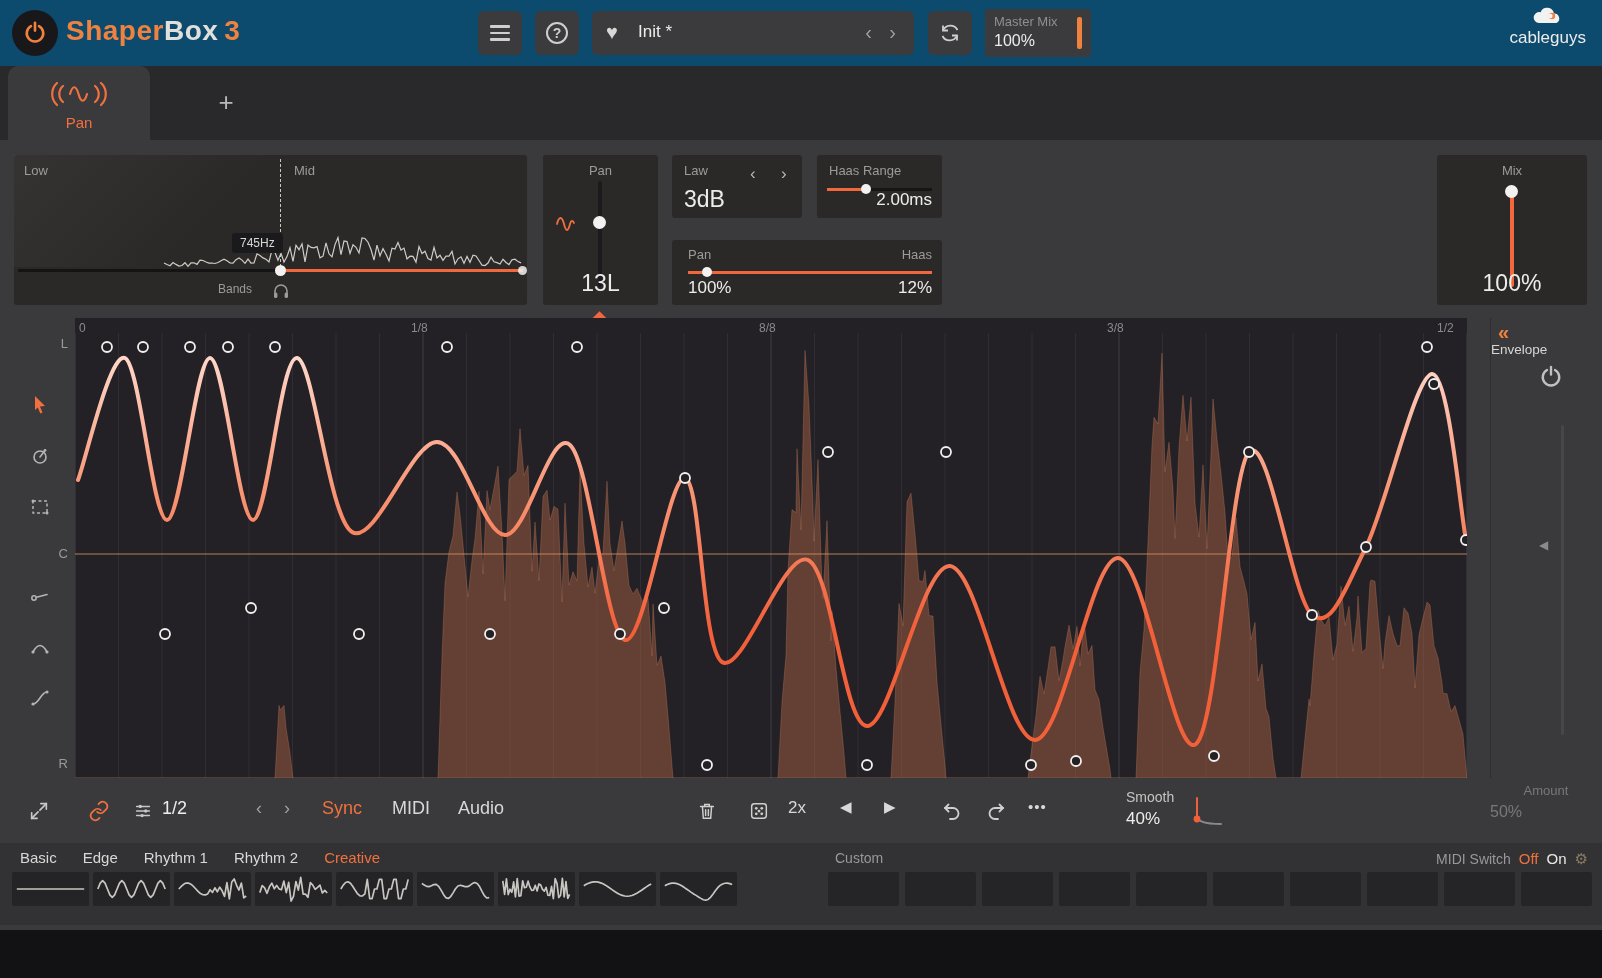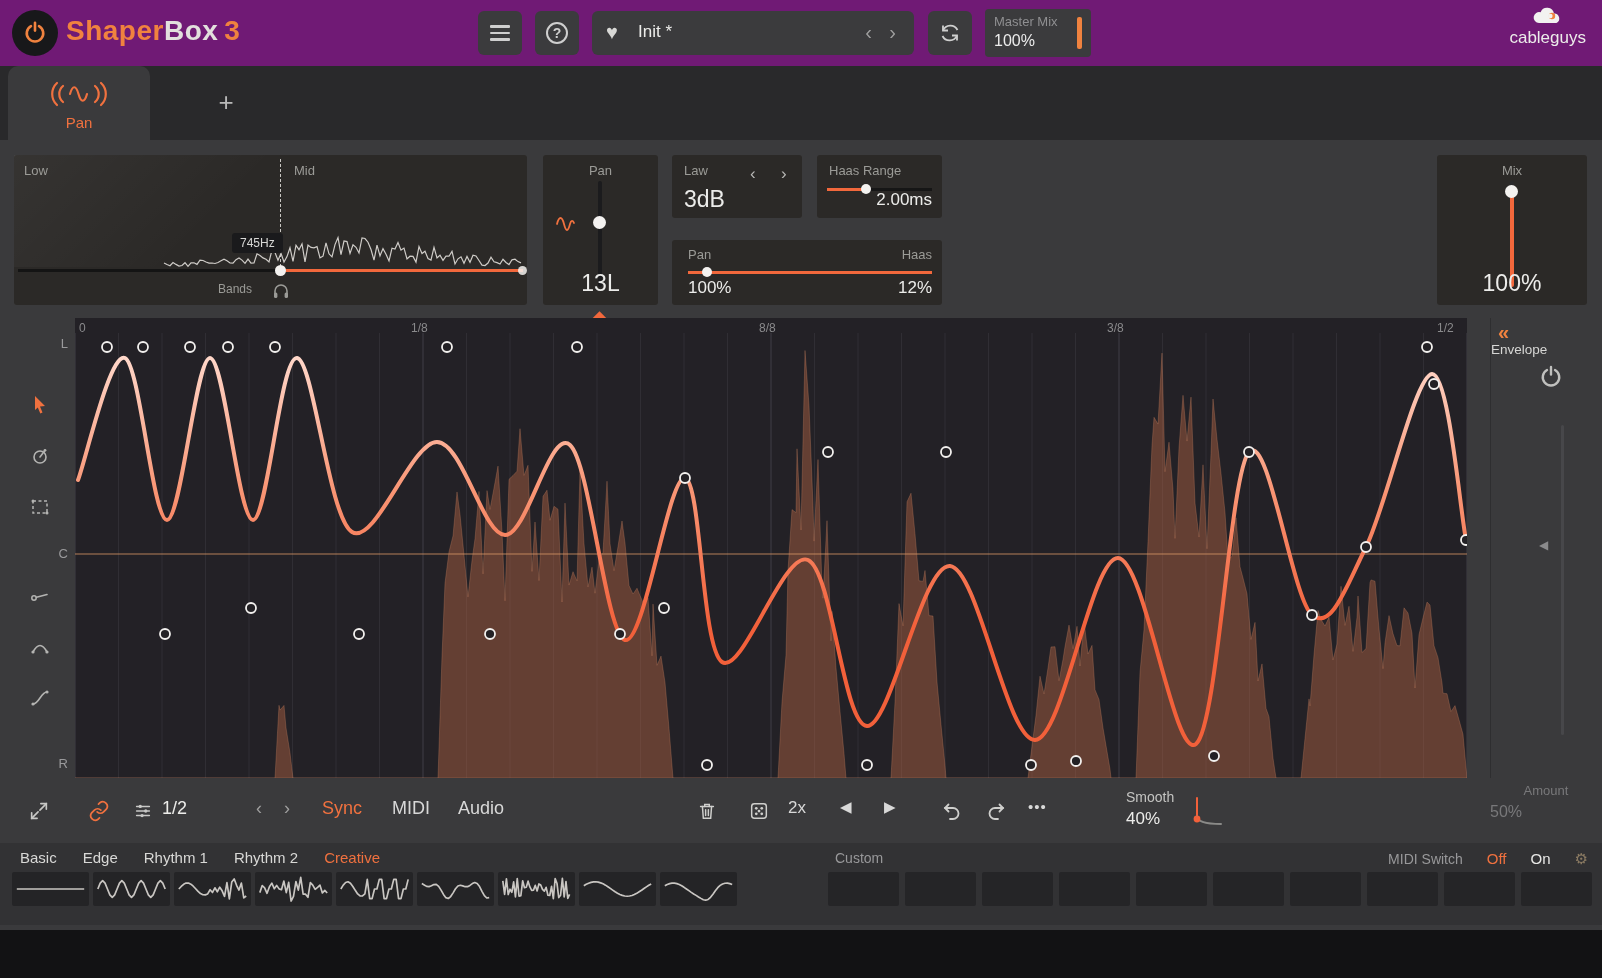--- a/index.html
+++ b/index.html
@@ -1,20 +1,20 @@
 <!DOCTYPE html>
 <html><head>
 <meta charset="utf-8">
 <style>
   html,body{margin:0;padding:0;background:#1a1a1c;}
   *{box-sizing:border-box;}
   #root{position:relative;width:1602px;height:978px;background:#3a3a3c;overflow:hidden;
         font-family:"Liberation Sans",sans-serif;color:#e8e8e6;}
   
-  #topbar{position:absolute;left:0;top:0;width:1602px;height:66px;background:#701a75;}
+  #topbar{position:absolute;left:0;top:0;width:1602px;height:66px;background:#0c4a6e;}
   .power-btn{position:absolute;left:12px;top:10px;width:46px;height:46px;border-radius:50%;
              background:#18181a;border:none;display:flex;align-items:center;justify-content:center;cursor:pointer;}
   .logo{position:absolute;left:66px;top:15px;font-size:28px;font-weight:bold;letter-spacing:.5px;}
   .logo .o1{color:#f0823f;} .logo .o2{color:#e2e0dd;} .logo .o3{color:#f0823f;margin-left:6px;}
   .hbtn{position:absolute;top:11px;width:44px;height:44px;border-radius:6px;background:#3b3b3d;border:none;
         display:flex;align-items:center;justify-content:center;cursor:pointer;color:#cfcfcf;}
   .hbtn .bars{display:flex;flex-direction:column;gap:4px;}
   .hbtn .bars span{display:block;width:20px;height:2.5px;background:#cfcfcf;border-radius:1px;}
   .help-circle{width:22px;height:22px;border:2px solid #cfcfcf;border-radius:50%;display:flex;
                align-items:center;justify-content:center;font-size:14px;font-weight:bold;color:#cfcfcf;}
@@ -80,21 +80,21 @@
   
   .tbtn{position:absolute;top:790px;width:42px;height:42px;background:none;border:none;cursor:pointer;
         display:flex;align-items:center;justify-content:center;color:#d8d8d8;}
   .ttext{position:absolute;top:798px;font-size:18px;color:#d8d8d8;background:none;border:none;cursor:pointer;padding:0;}
   
   #preset-strip{position:absolute;left:0;top:843px;width:1602px;height:82px;background:#323234;}
   #ptabs{position:absolute;left:20px;top:6px;display:flex;gap:26px;font-size:15px;}
   #ptabs span{color:#d8d8d6;cursor:pointer;}
   #ptabs span.active{color:#f0713f;}
   #custom-lbl{position:absolute;left:835px;top:7px;font-size:14px;color:#98989a;}
-  #midi-switch{position:absolute;right:14px;top:7px;display:flex;gap:24px;align-items:baseline;font-size:14px;color:#98989a;}
+  #midi-switch{position:absolute;right:14px;top:7px;display:flex;gap:8px;align-items:baseline;font-size:14px;color:#98989a;}
   #midi-switch .off{color:#f0713f;font-size:15px;cursor:pointer;}
   #midi-switch .on{color:#e8e8e6;font-size:15px;cursor:pointer;}
   #midi-switch .gear{color:#8a7a62;font-size:15px;cursor:pointer;}
   #wavebtns{position:absolute;left:12px;top:29px;display:flex;gap:4px;}
   #wavebtns button{width:77px;height:34px;background:#242426;border:none;border-radius:2px;cursor:pointer;padding:0;}
   #customslots{position:absolute;left:828px;top:29px;display:flex;gap:6px;}
   #customslots div{width:71px;height:34px;background:#252527;border-radius:2px;cursor:pointer;}
   #footer{position:absolute;left:0;top:930px;width:1602px;height:48px;background:#121214;}
   svg{display:block;}
 </style>

